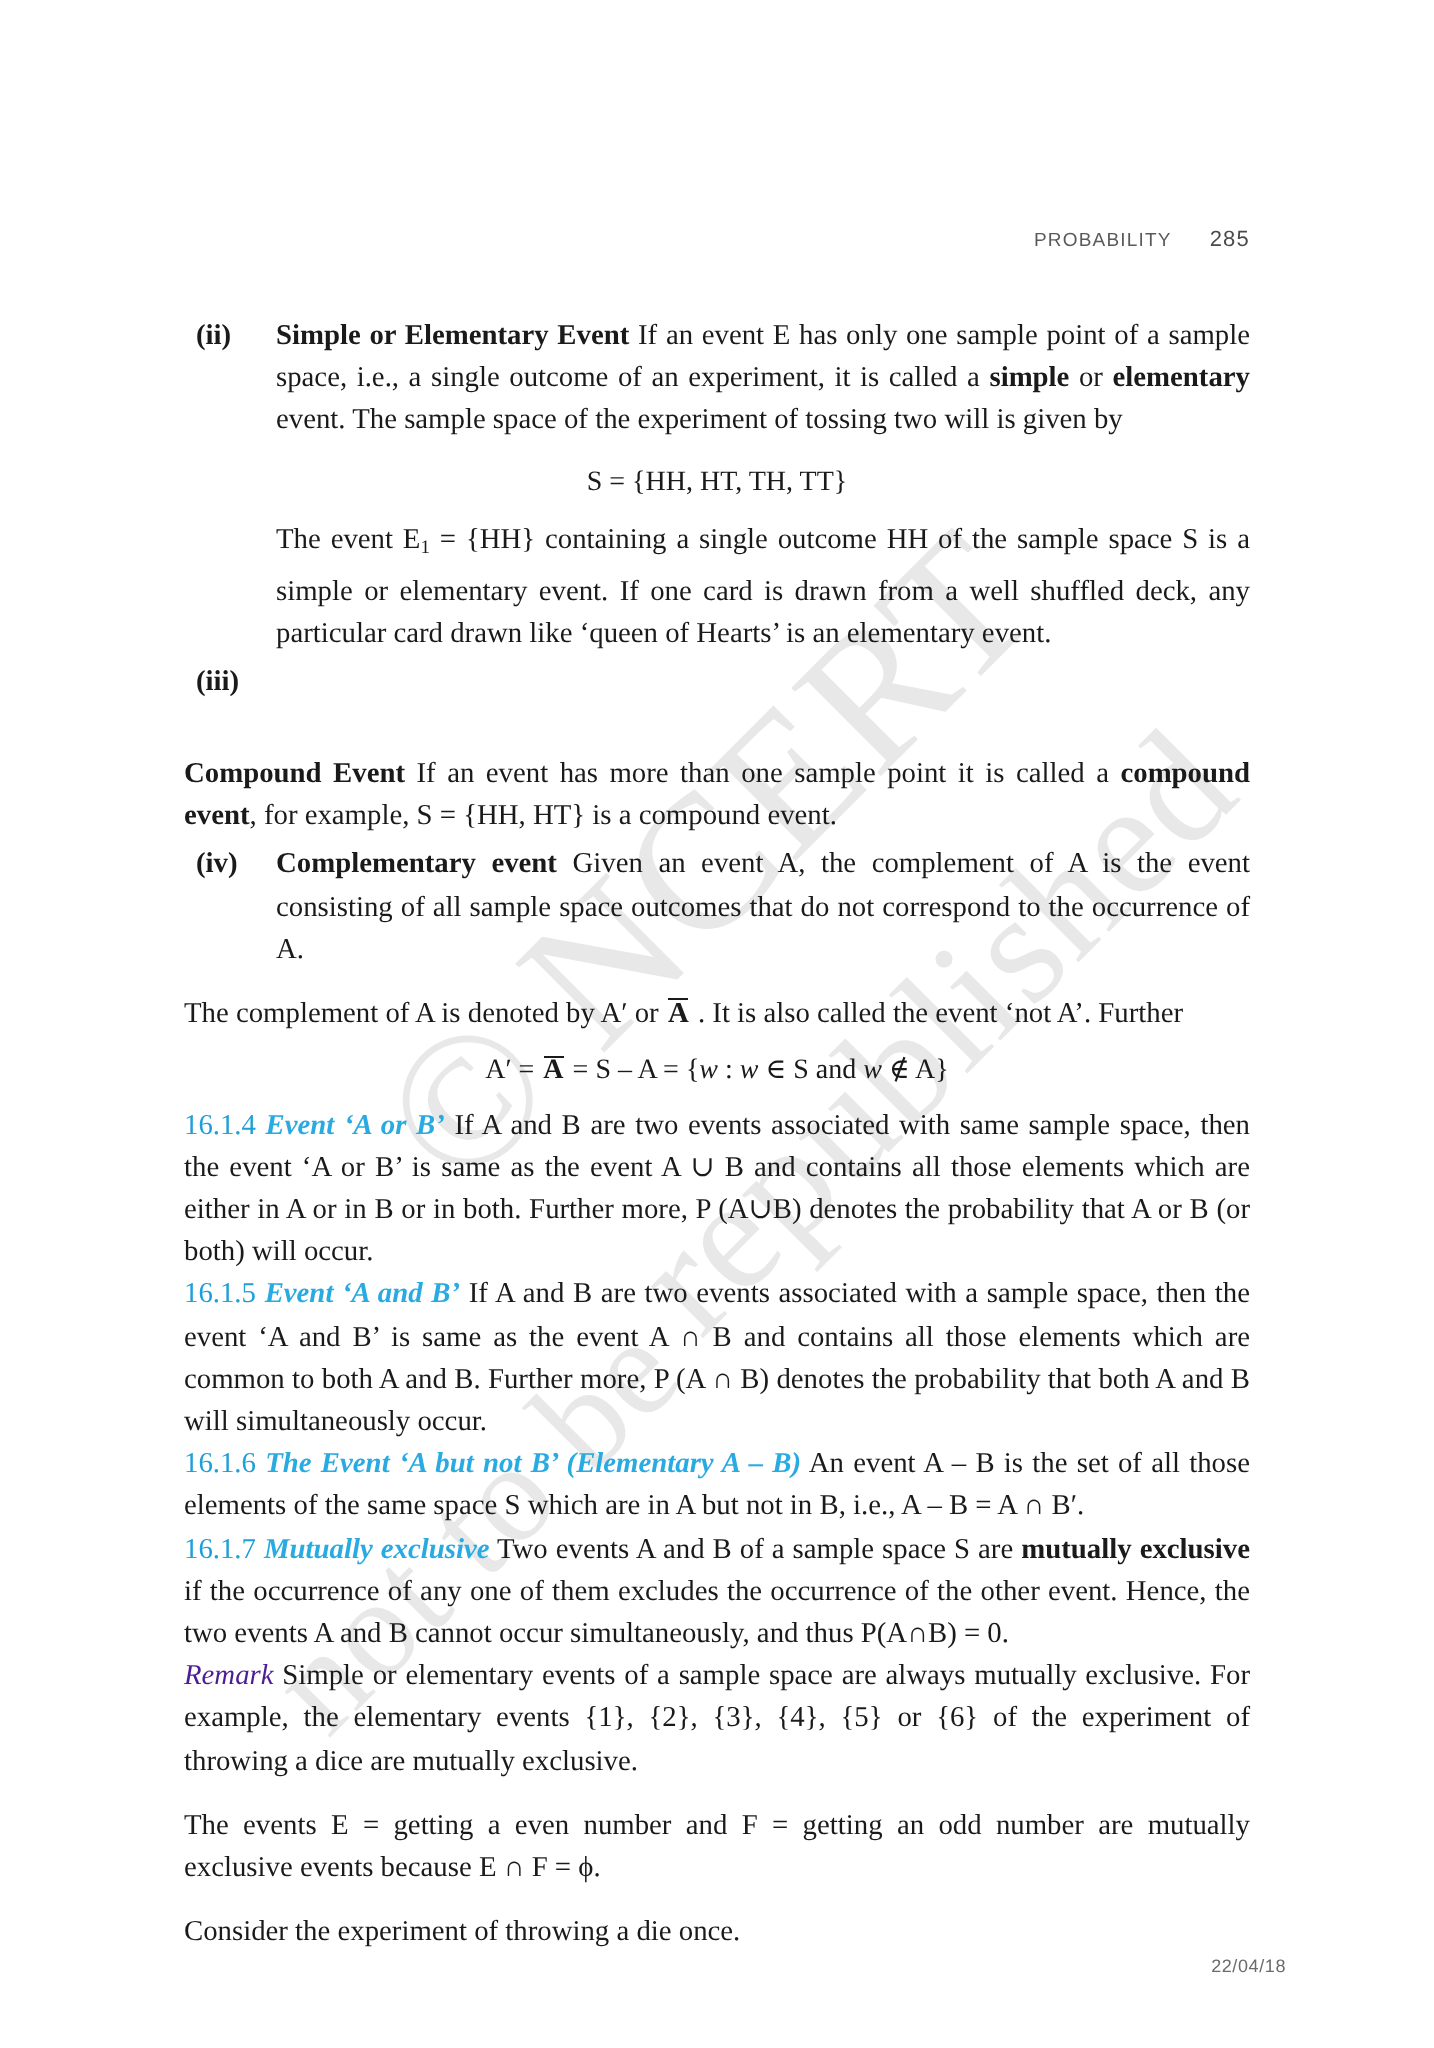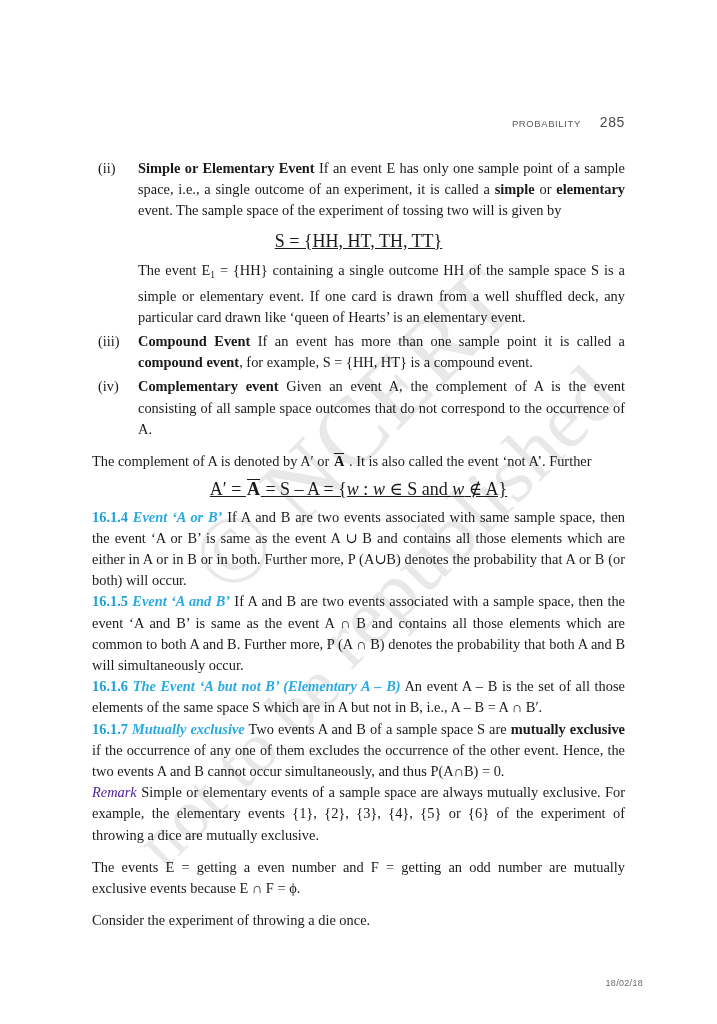--- a/index.html
+++ b/index.html
@@ -64,81 +64,80 @@
     right: 92px;
     top: 114px;
     display: flex;
     align-items: baseline;
     gap: 19px;
     font-family: "Liberation Sans", "DejaVu Sans", sans-serif;
     font-size: 9.5px;
     letter-spacing: 0.6px;
     color: #5a5a5a;
   }
-  #runhead .pageno { font-size: 14px; color: #4a4a4a; text-align: center; }
+  #runhead .pageno { font-size: 11px; color: #4a4a4a; text-align: center; }
 
   
   #content {
     position: absolute;
     left: 92px;
     top: 158px;
     width: 533px;
     font-size: 14.4px;
     line-height: 21.2px;
     text-align: justify;
   }
 
   
   .item {
     display: flex;
     align-items: flex-start;
     margin-bottom: 1px;
   }
   .item .marker {
     flex: 0 0 46px;
-    font-weight: normal;
+    font-weight: bold;
     padding-left: 6px;
     text-align: left;
   }
   .item .itembody {
     flex: 1 1 auto;
     text-align: justify;
   }
 
   p.para { margin: 0; text-align: justify; }
   p.gap { margin-top: 11px; }
 
   .b { font-weight: bold; }
 
   
   .formula {
     text-align: center;
     margin: 9px 0 8px 0;
-    font-size: 18px;
-    text-decoration: underline;
+    font-size: 14px;
   }
   .formula.tight { margin: 7px 0 6px 0; }
 
   
   .ovl {
     border-top: 1.3px solid #1a1a1a;
     padding-top: 0px;
     margin: 0 1px;
     display: inline-block;
     line-height: 1.05;
     font-weight: bold;
   }
 
   sub { font-size: 0.66em; vertical-align: -0.28em; }
 
   
   .sec { margin-top: 8px; text-align: justify; }
   .secnum {
     color: #1f9fd8;
-    font-weight: bold;
+    font-weight: normal;
   }
   .sectitle {
     color: #29abe2;
     font-weight: bold;
     font-style: italic;
   }
   .remarkword {
     color: #4c1d95;
     font-weight: normal;
     font-style: italic;
@@ -184,21 +183,21 @@
 
     <div class="formula">S = {HH, HT, TH, TT}</div>
 
     <div class="item">
       <div class="marker"></div>
       <div class="itembody">
         <span>The event E</span><sub>1</sub><span> = {HH} containing a single outcome HH of the sample space S is a simple or elementary event. If one card is drawn from a well shuffled deck, any particular card drawn like ‘queen of Hearts’ is an elementary event.</span>
       </div>
     </div>
 
-    <div class="item" style="margin-top:3px;">
+    <div class="item" style="margin-top:3px;flex-direction:column;">
       <div class="marker">(iii)</div>
       <div class="itembody">
         <span class="b">Compound Event</span><span>  If an event has more than one sample point it is called a </span><span class="b">compound event</span><span>, for example, S = {HH, HT} is a compound event.</span>
       </div>
     </div>
 
     <div class="item" style="margin-top:3px;">
       <div class="marker">(iv)</div>
       <div class="itembody">
         <span class="b">Complementary event</span><span>  Given an event A, the complement of A is the event consisting of all sample space outcomes that do not correspond to the occurrence of A.</span>
@@ -235,15 +234,15 @@
 
     <p class="para sec">
       <span class="remarkword">Remark</span><span>  Simple or elementary events of a sample space are always mutually exclusive. For example, the elementary events {1}, {2}, {3}, {4}, {5} or {6} of the experiment of throwing a dice are mutually exclusive.</span>
     </p>
 
     <p class="para gap">The events E = getting a even number and  F = getting an odd number are mutually exclusive events because E ∩ F = ϕ.</p>
     <p class="para gap">Consider the experiment of throwing a die once.</p>
 
   </div>
 
-  <div id="footer">18/02/18</div>
+  <div id="footer">22/04/18</div>
 
 </div>
 
 </body></html>

